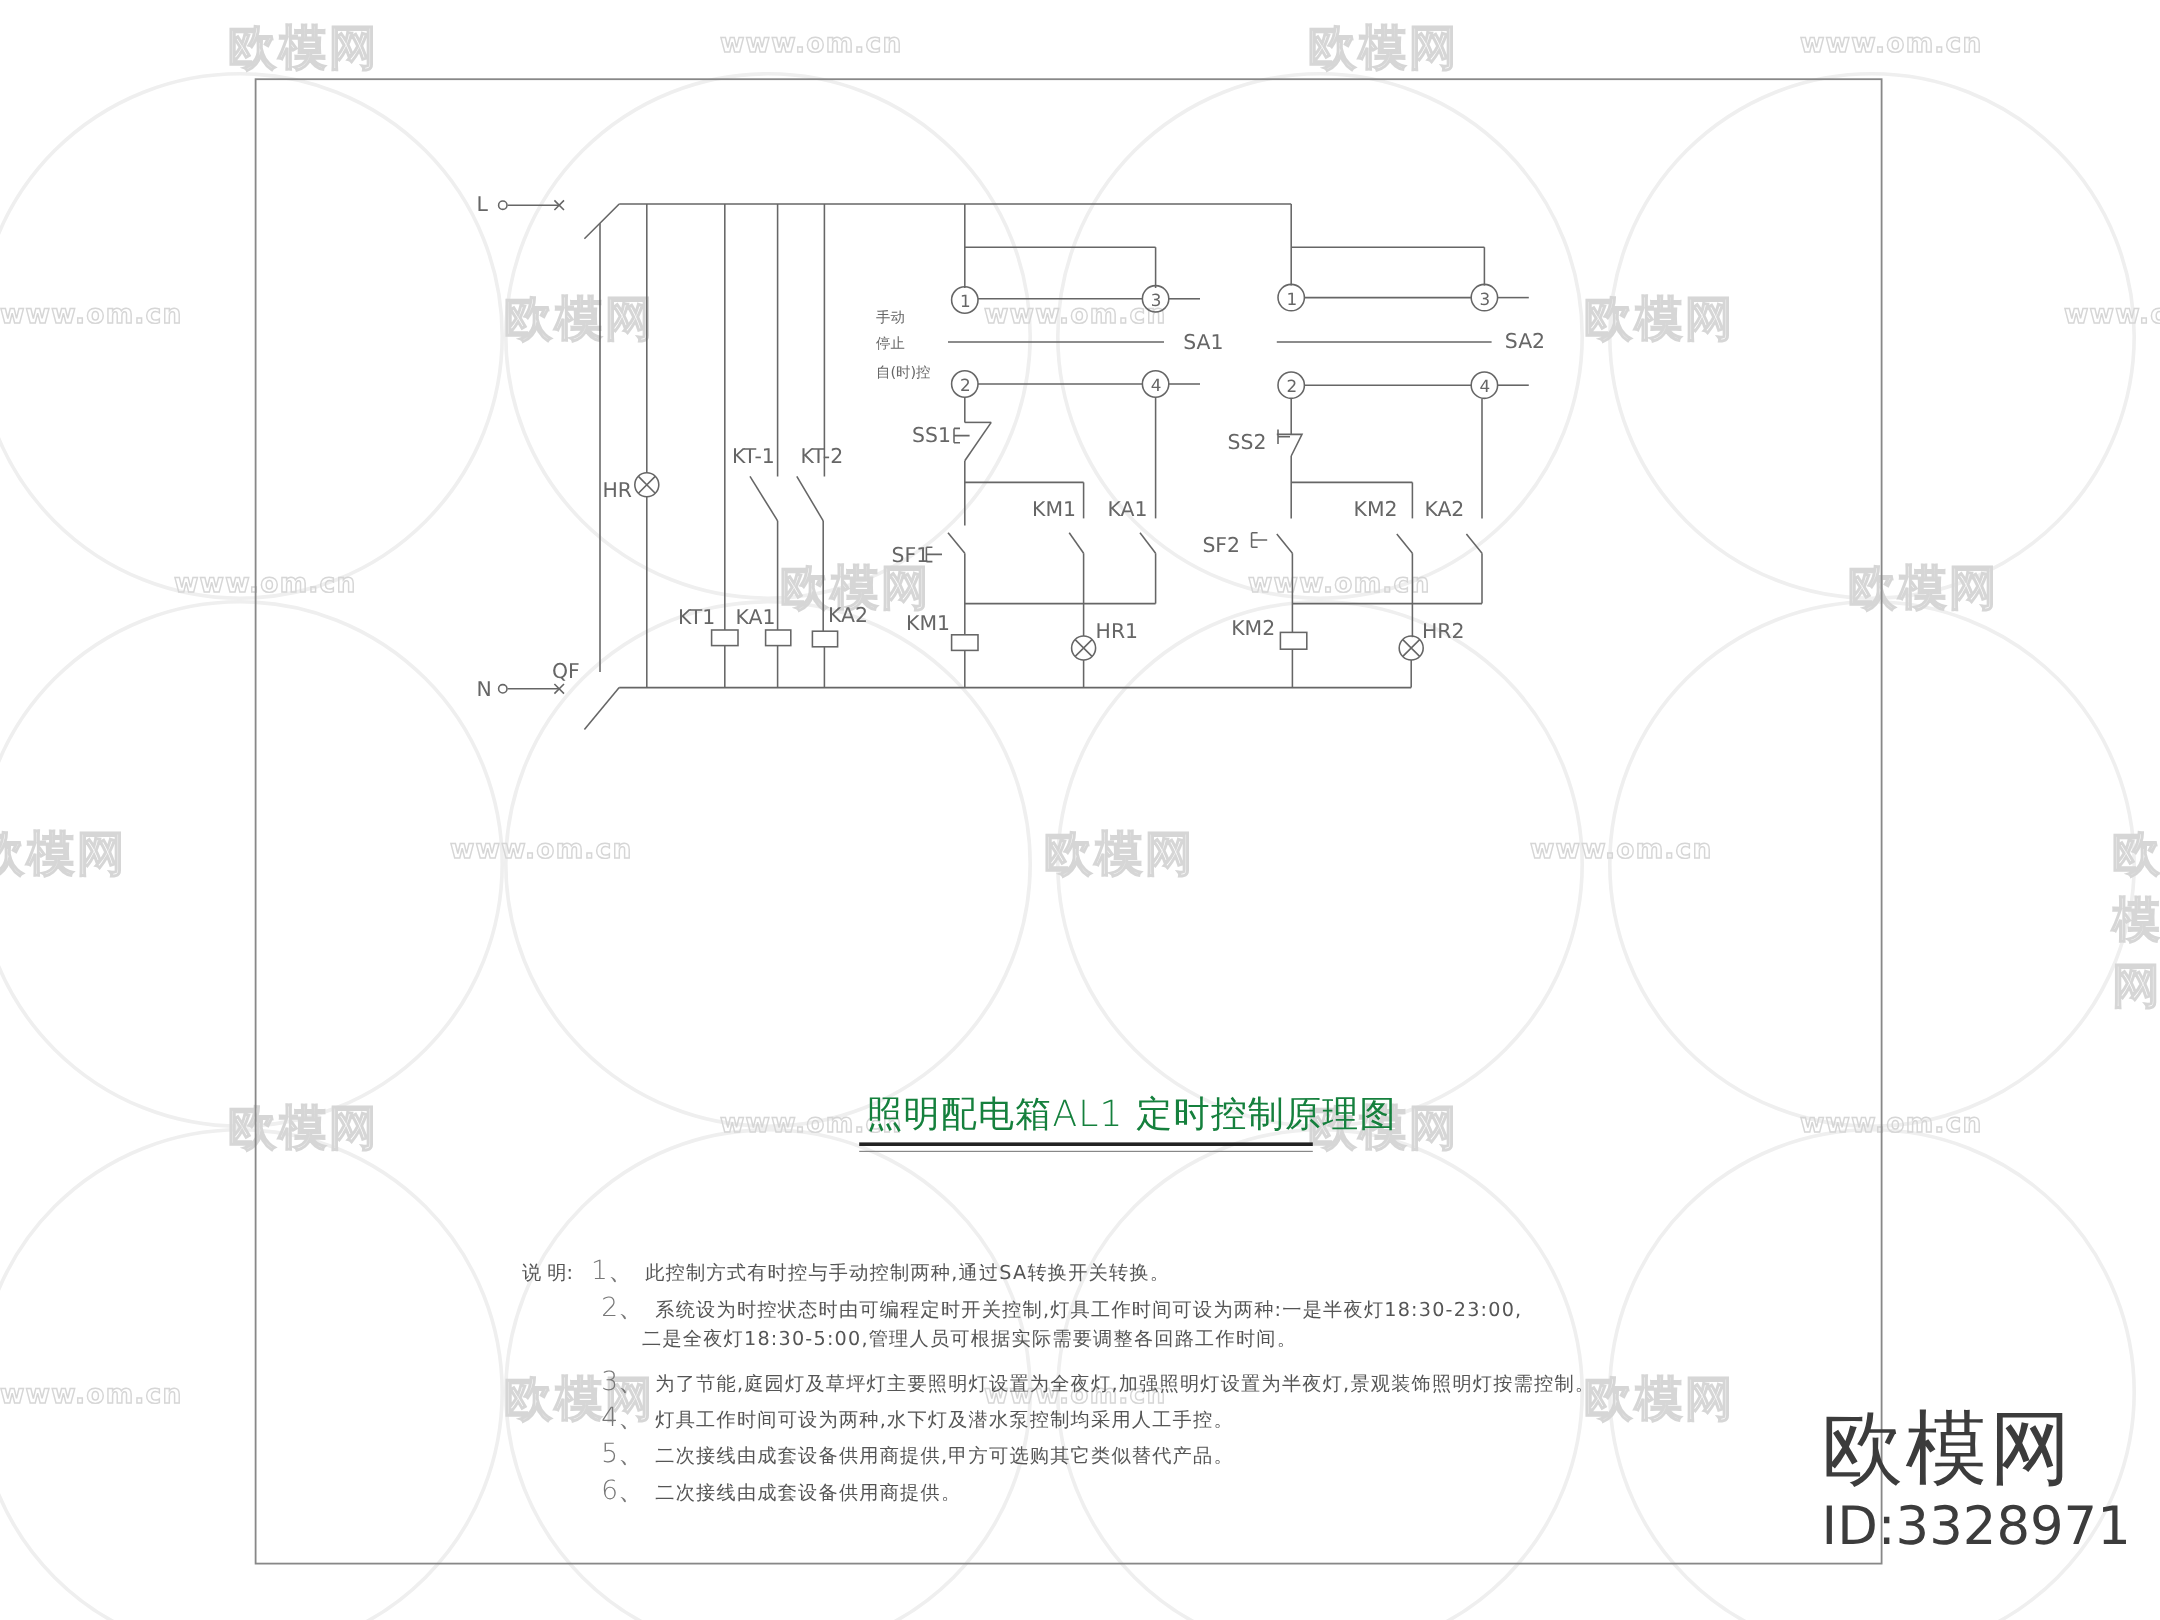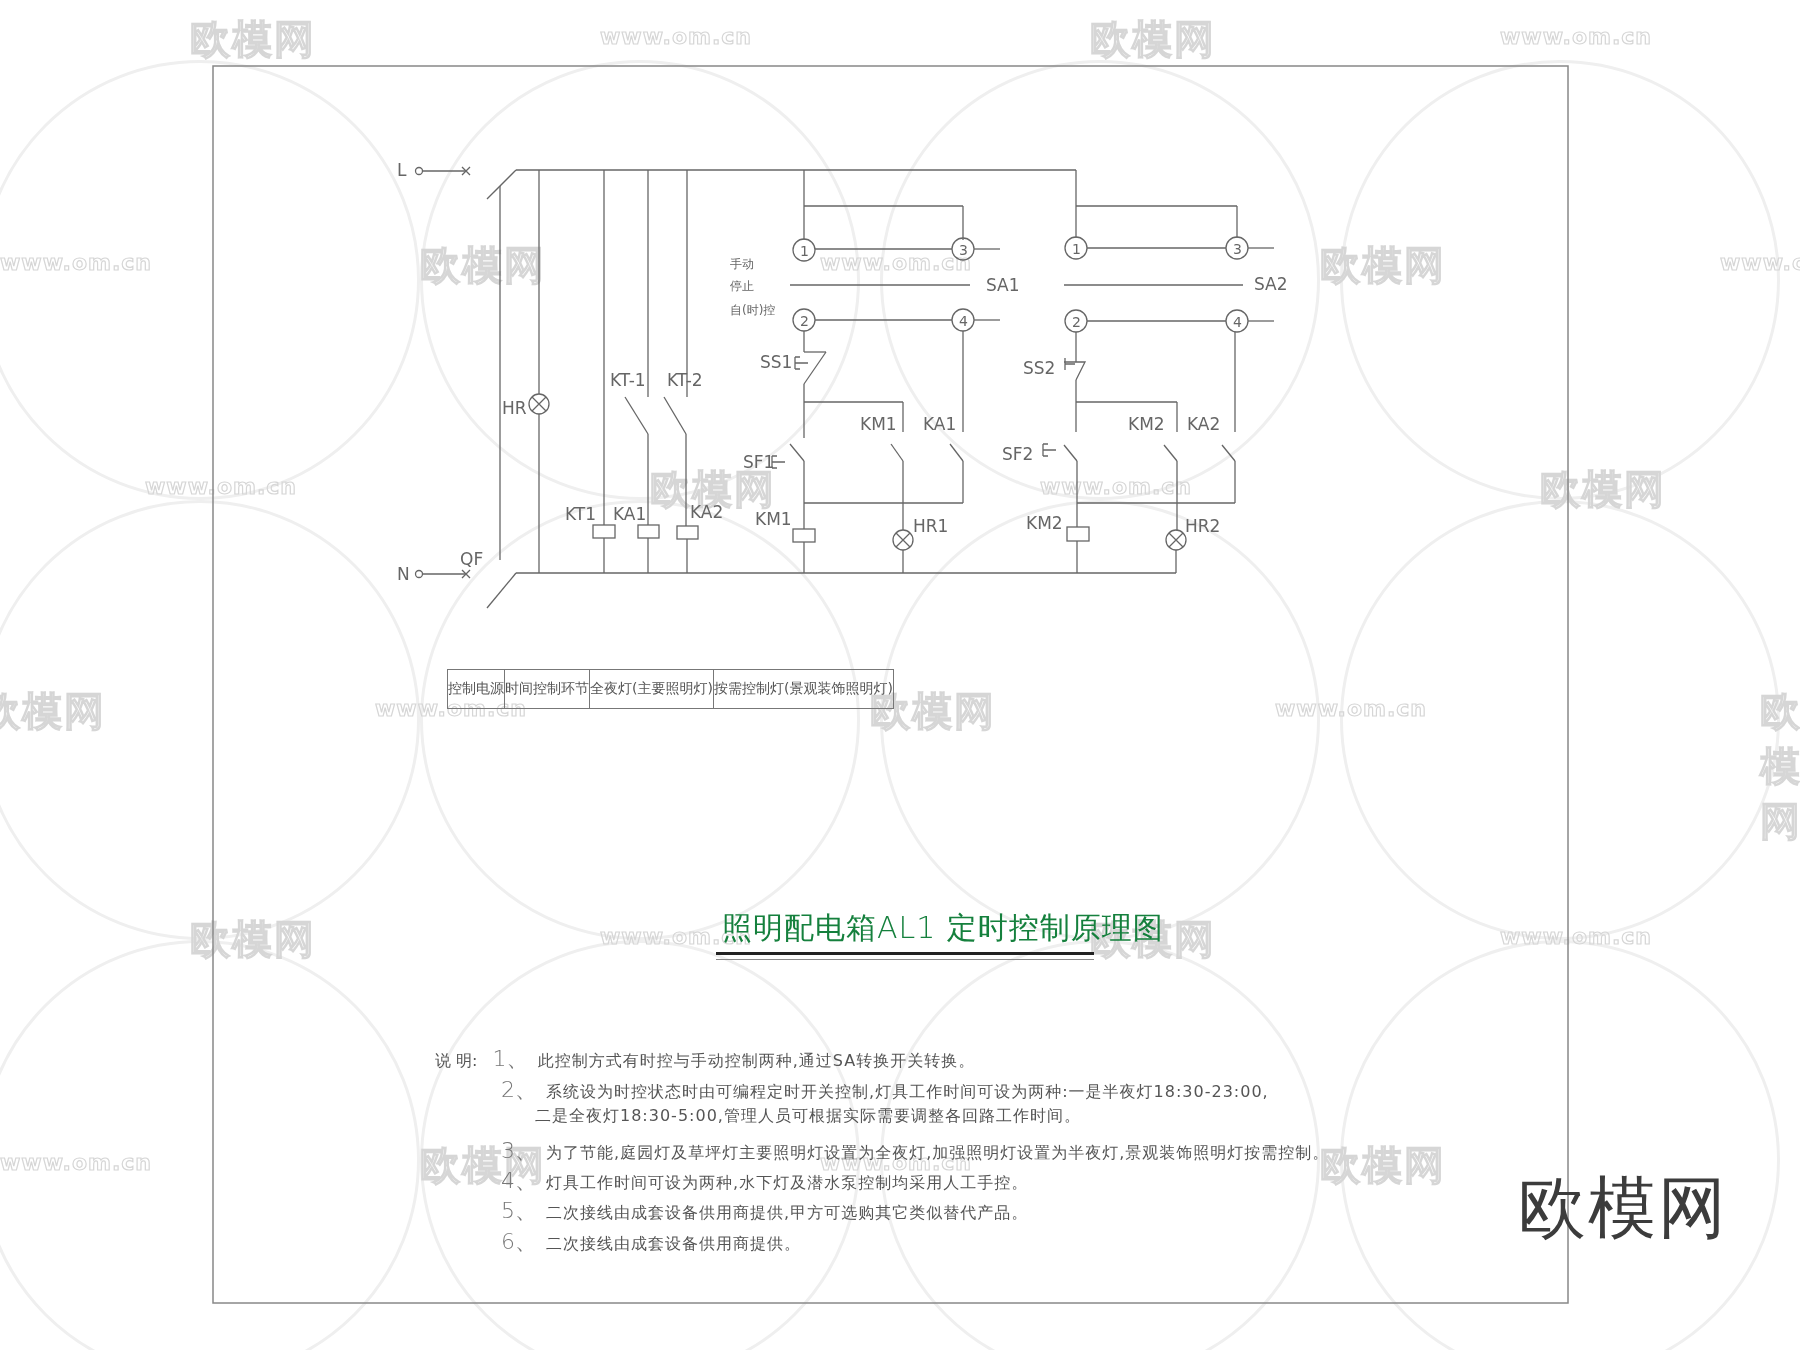--- a/index.html
+++ b/index.html
@@ -226,26 +226,20 @@
     <text x="1002" y="460">SF2</text>
     <text x="1128" y="430">KM2</text>
     <text x="1187" y="430">KA2</text>
     <text x="1026" y="529">KM2</text>
     <text x="1185" y="532">HR2</text>
   </g>
 </svg>
 
 <table class="legend">
   <tbody>
-  <tr style="height:39px;">
-    <td colspan="2">控制电源</td>
-    <td>时间控制环节</td>
-    <td colspan="2">全夜灯(主要照明灯)</td>
-    <td colspan="2">按需控制灯(景观装饰照明灯)</td>
-  </tr>
 </tbody>
   </table>
 
 <div class="title">照明配电箱AL1  定时控制原理图</div>
 <div class="title-rule1"></div>
 <div class="title-rule2"></div>
 
 <div class="notes">
   <div class="row" style="left:0;top:0;">
     <span style="margin-right:10px;">说 明:</span>
@@ -272,13 +266,14 @@
     <span class="t">二次接线由成套设备供用商提供,甲方可选购其它类似替代产品。</span>
   </div>
   <div class="row" style="left:66px;top:183px;">
     <span class="num">6、</span>
     <span class="t">二次接线由成套设备供用商提供。</span>
   </div>
 </div>
 
 <div class="brand">
   <div class="name">欧模网</div>
+  <div class="id">ID:3328971</div>
 </div>
 
 </body></html>

